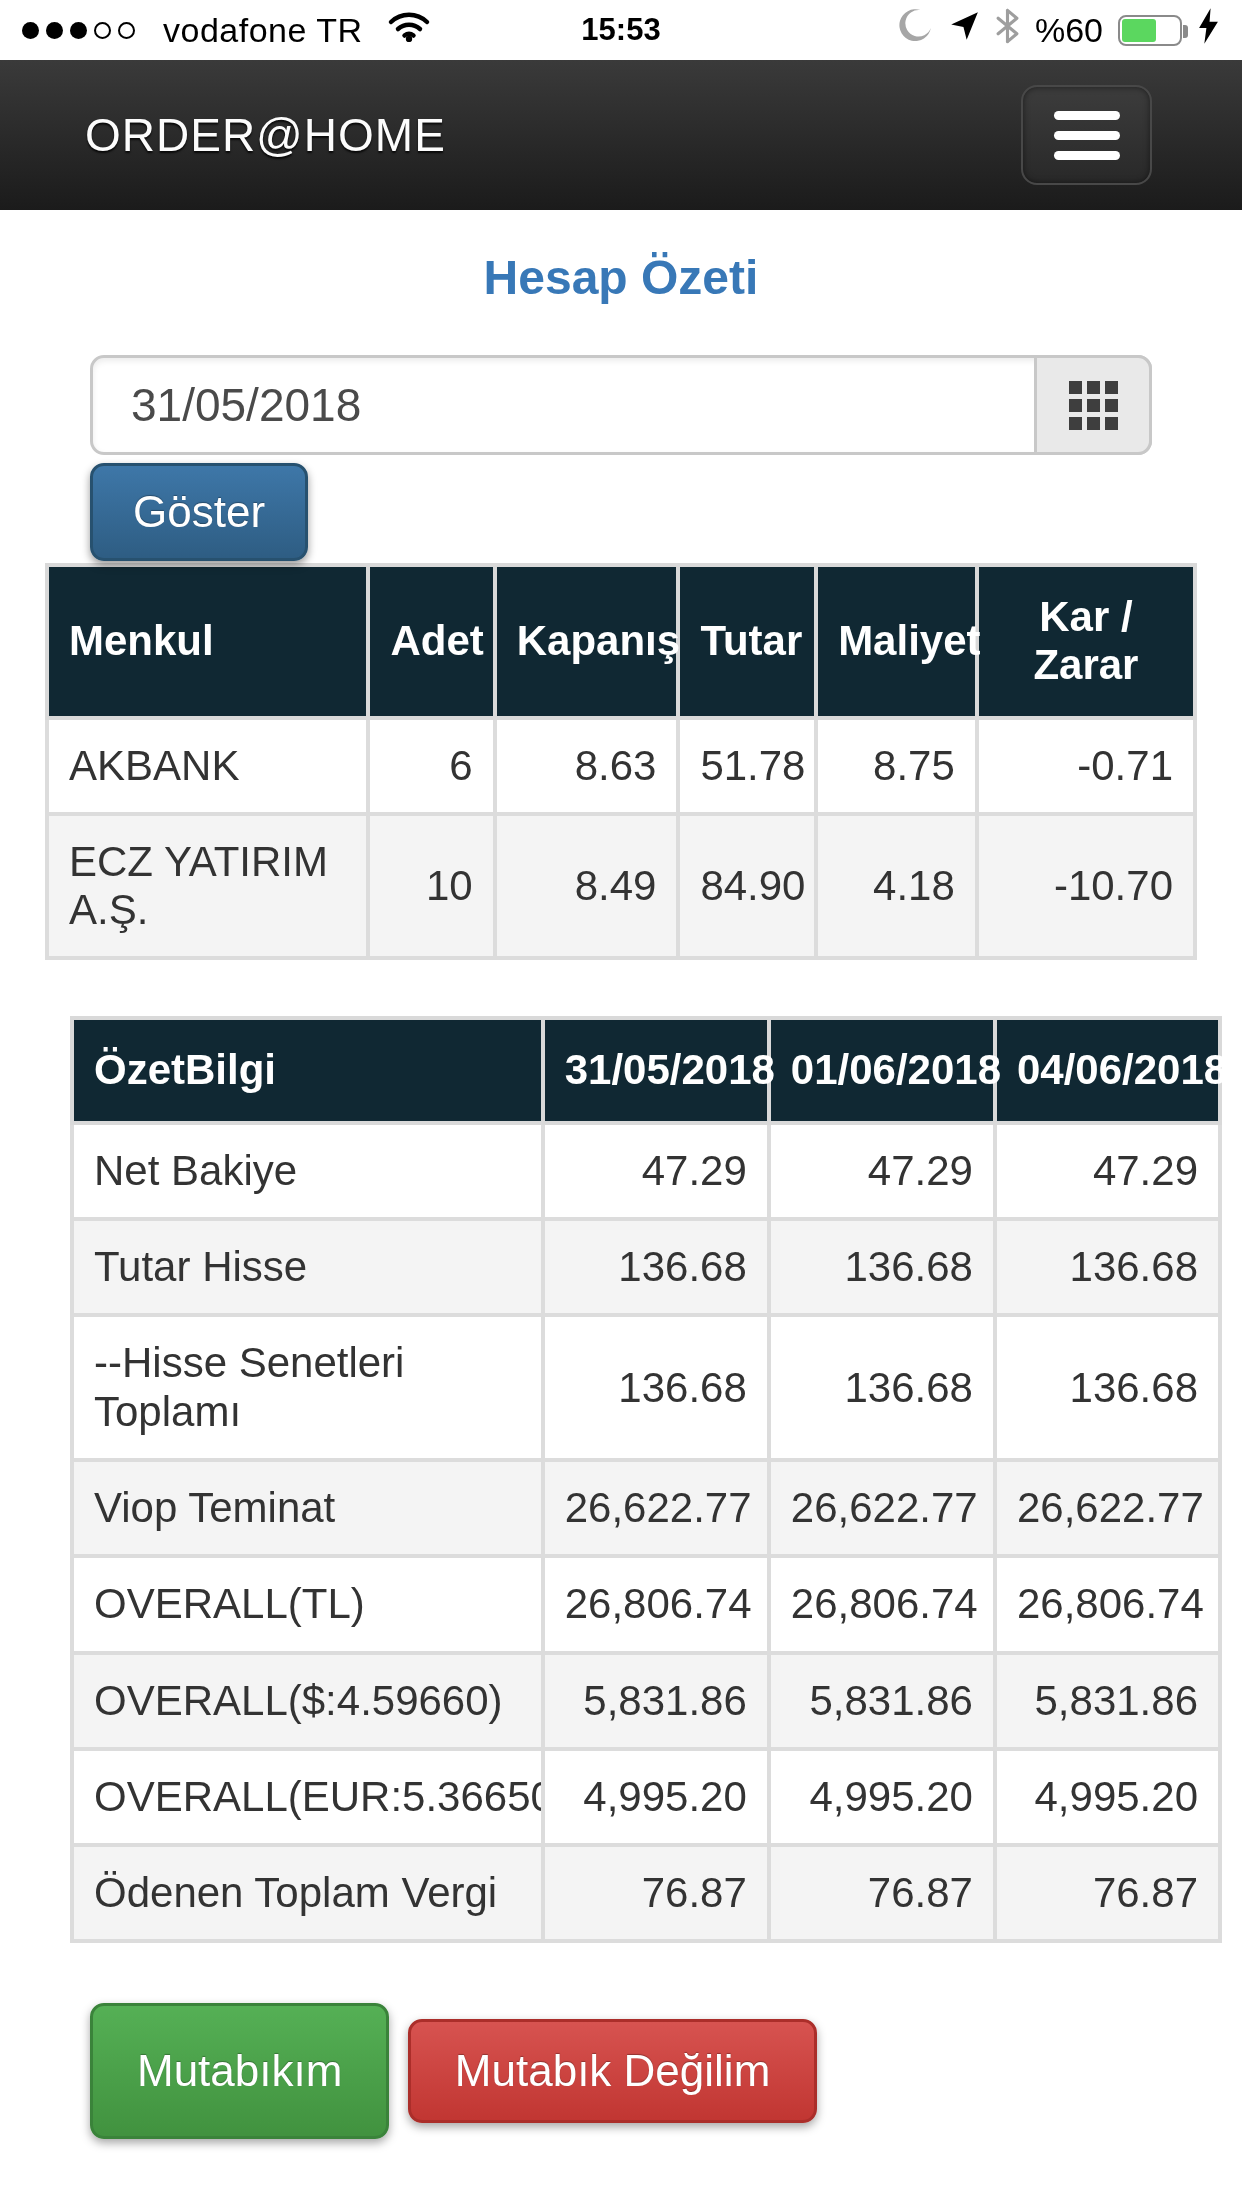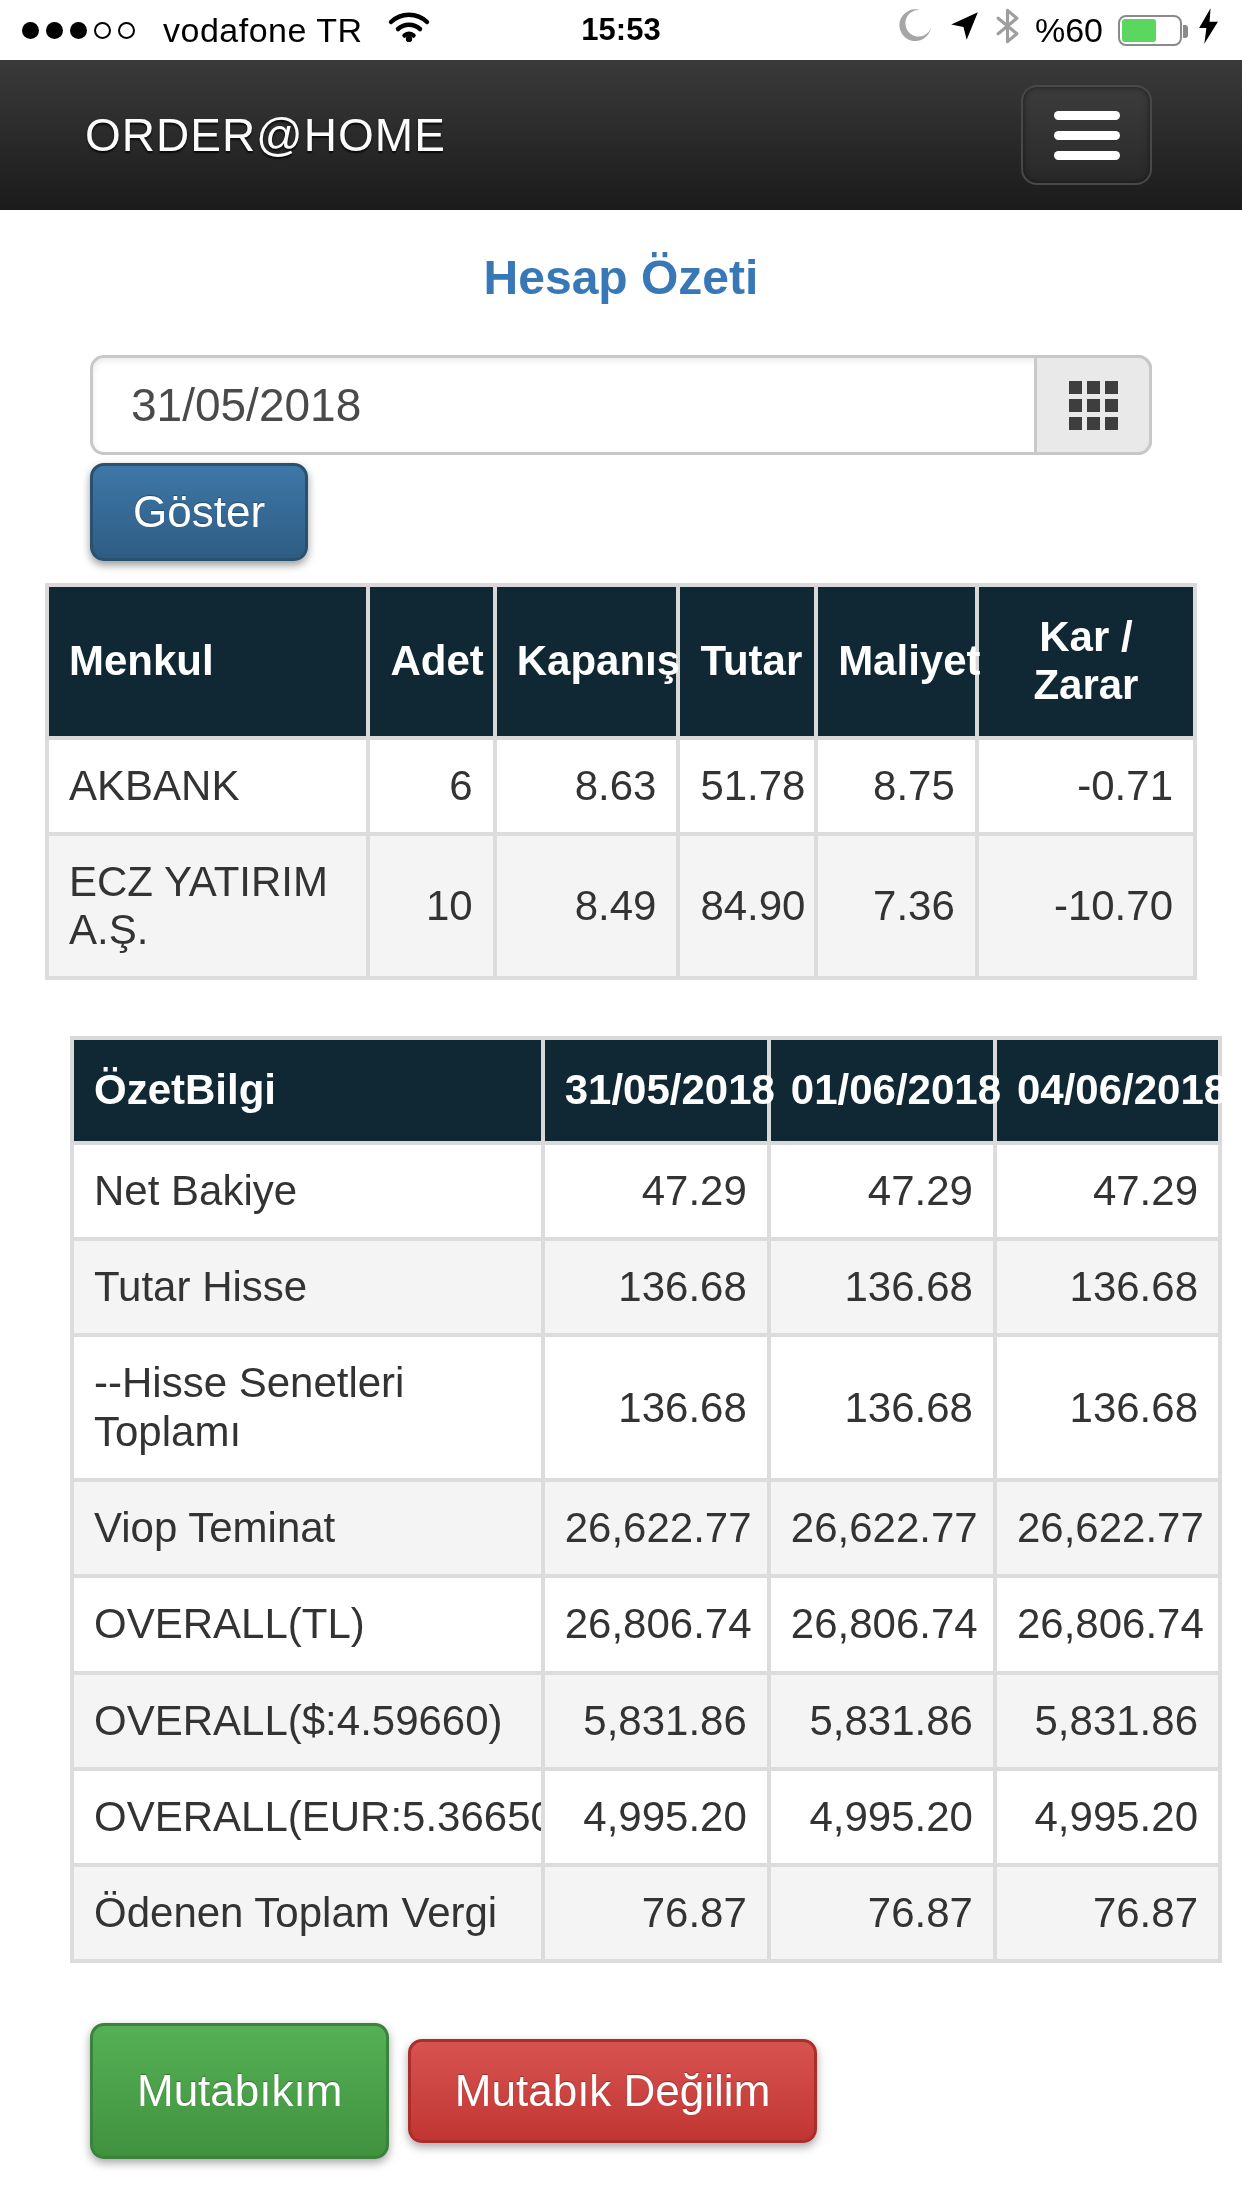--- a/index.html
+++ b/index.html
@@ -59,21 +59,21 @@
   
   table { width:100%; border-collapse:collapse; font-size:42px; table-layout:fixed; }
   th { background:#102833; color:#fff; font-weight:bold; padding:26px 20px; border:4px solid #d9d9d9;
        text-align:center; line-height:1.15; }
   th:first-child { text-align:left; }
   td { padding:22px 20px; border:4px solid #dcdcdc; color:#333; text-align:right; line-height:1.15;
        background:#fff; overflow:hidden; }
   td:first-child { text-align:left; }
   tbody tr:nth-child(even) td { background:#f4f4f4; }
 
-  #positions-table { margin-top:20px; }
+  #positions-table { margin-top:0; }
   #positions-table th:nth-child(1){ width:28%; }
   #positions-table th:nth-child(2){ width:11%; }
   #positions-table th:nth-child(3){ width:16%; }
   #positions-table th:nth-child(4){ width:12%; }
   #positions-table th:nth-child(5){ width:14%; }
   #positions-table th:nth-child(6){ width:19%; }
 
   #summary-table { margin-top:56px;margin-left:25px; }
   #summary-table th:nth-child(1){ width:41%; }
   #summary-table th:nth-child(2){ width:19.7%; }
@@ -185,21 +185,21 @@
           <td>8.63</td>
           <td>51.78</td>
           <td>8.75</td>
           <td>-0.71</td>
         </tr>
         <tr>
           <td>ECZ YATIRIM A.Ş.</td>
           <td>10</td>
           <td>8.49</td>
           <td>84.90</td>
-          <td>7.36</td>
+          <td>4.18</td>
           <td>-10.70</td>
         </tr>
       </tbody>
   </table>
 
   <table id="summary-table">
     <thead>
         <tr>
           <th>ÖzetBilgi</th>
           <th>31/05/2018</th>

